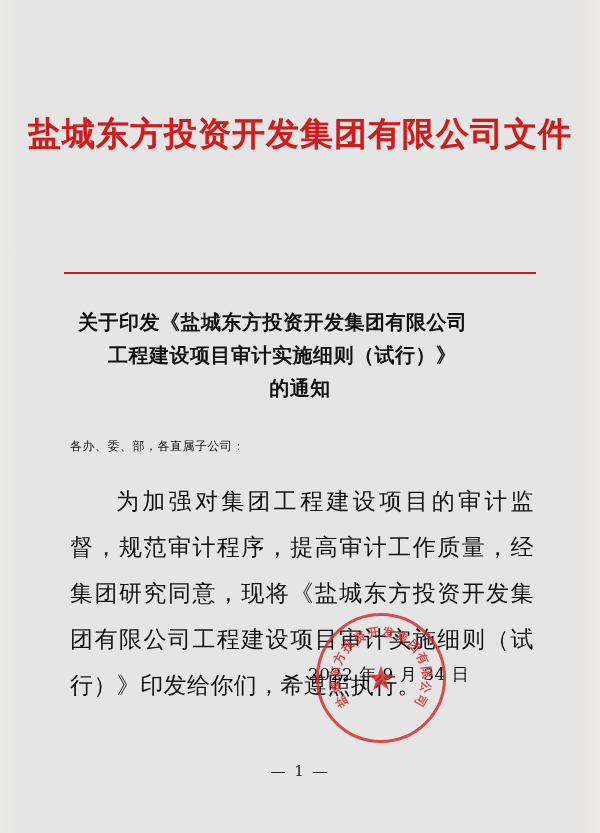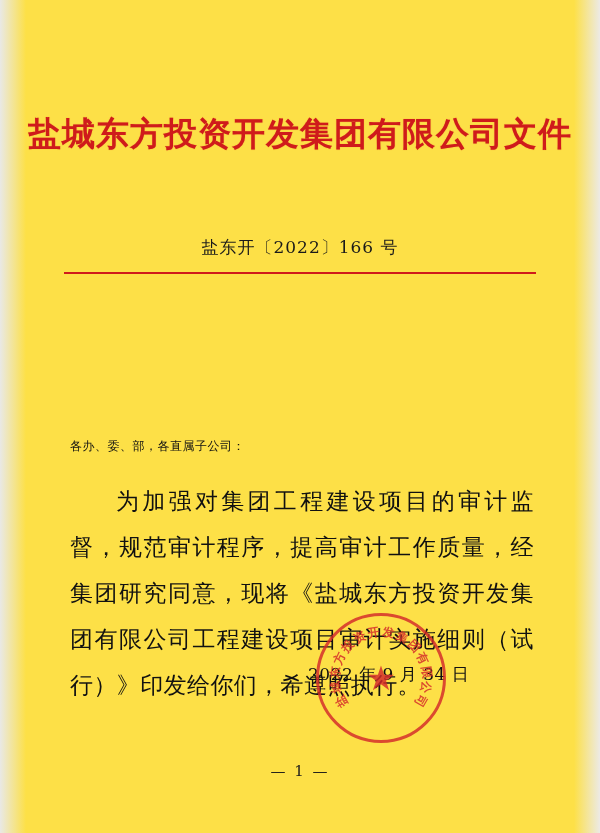--- a/index.html
+++ b/index.html
@@ -10,21 +10,21 @@
     width: 600px;
     height: 833px;
     background: #ffffff;
     font-family: "DejaVu Serif", "Liberation Serif", serif;
     overflow: hidden;
   }
   .page {
     position: relative;
     width: 600px;
     height: 833px;
-    background: #fde047;
+    background: #e5e5e5;
     box-sizing: border-box;
     overflow: hidden;
   }
   
   .page::before {
     content: "";
     position: absolute;
     left: 0; top: 0; bottom: 0;
     width: 26px;
     background: linear-gradient(to right, #e9e9e6, rgba(255,255,255,0));
@@ -180,24 +180,28 @@
 </style>
 </head>
 <body>
 
 <div class="page">
 
   <div class="doc-header">
     <div class="title">盐城东方投资开发集团有限公司文件</div>
   </div>
 
-  <div class="doc-number">盐东开〔2022〕166 号</div>
 
   <div class="red-rule"></div>
 
+  <div class="subject">
+    <span class="line l1">关于印发《盐城东方投资开发集团有限公司</span>
+    <span class="line l2">工程建设项目审计实施细则（试行）》</span>
+    <span class="line l3">的通知</span>
+  </div>
 
   <div class="salutation">各办、委、部，各直属子公司：</div>
 
   <div class="body-text">
     <p>为加强对集团工程建设项目的审计监督，规范审计程序，提高审计工作质量，经集团研究同意，现将《盐城东方投资开发集团有限公司工程建设项目审计实施细则（试行）》印发给你们，希遵照执行。</p>
   </div>
 
   <div class="date">2022 年 9 月 34 日</div>
 
   <div class="seal">

